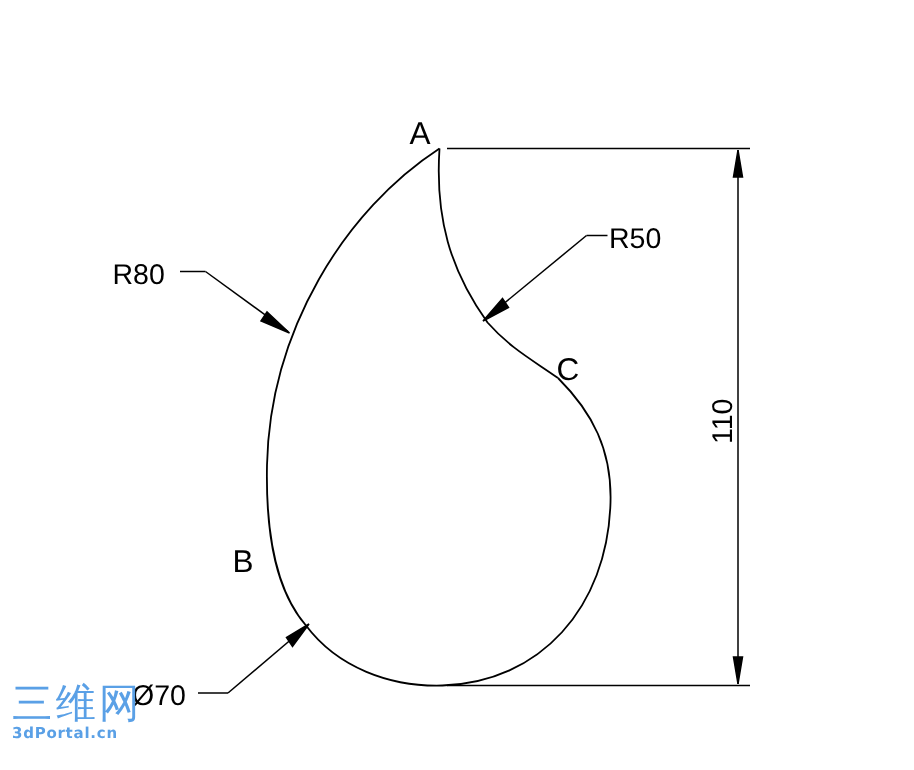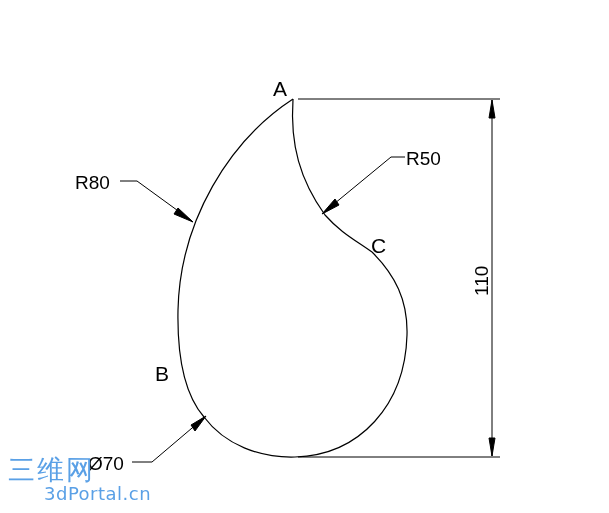--- a/index.html
+++ b/index.html
@@ -1,21 +1,21 @@
 <!DOCTYPE html>
 <html><head>
 <meta charset="utf-8">
 <style>
   html, body { margin: 0; padding: 0; background: #ffffff; }
   body { width: 609px; height: 513px; position: relative; overflow: hidden; font-family: "Liberation Sans", sans-serif; }
   svg { position: absolute; left: 0; top: 0; }
   .lbl { font-family: "Liberation Sans", sans-serif; fill: #000; }
   .wm { position: absolute; left: 8px; top: 456px; color: #5aa0e6; font-family: "DejaVu Sans", sans-serif; line-height: 1; }
   .wm-cn { font-size: 27px; font-weight: normal; letter-spacing: 2px; display: block; }
-  .wm-en { font-size: 18px; font-weight: normal; letter-spacing: 0.5px; display: block; margin-top: 2px; margin-left: 36px; }
+  .wm-en { font-size: 10px; font-weight: bold; letter-spacing: 0.5px; display: block; margin-top: 2px; }
 </style>
 </head>
 <body>
 
 <svg width="609" height="513" viewBox="0 0 609 513">
 
   <g fill="none" stroke="#000" stroke-width="1.2">
 
     <path d="M293,99 C230,140 180,220 178,310 C177,360 185,395 204,417"></path>
 

